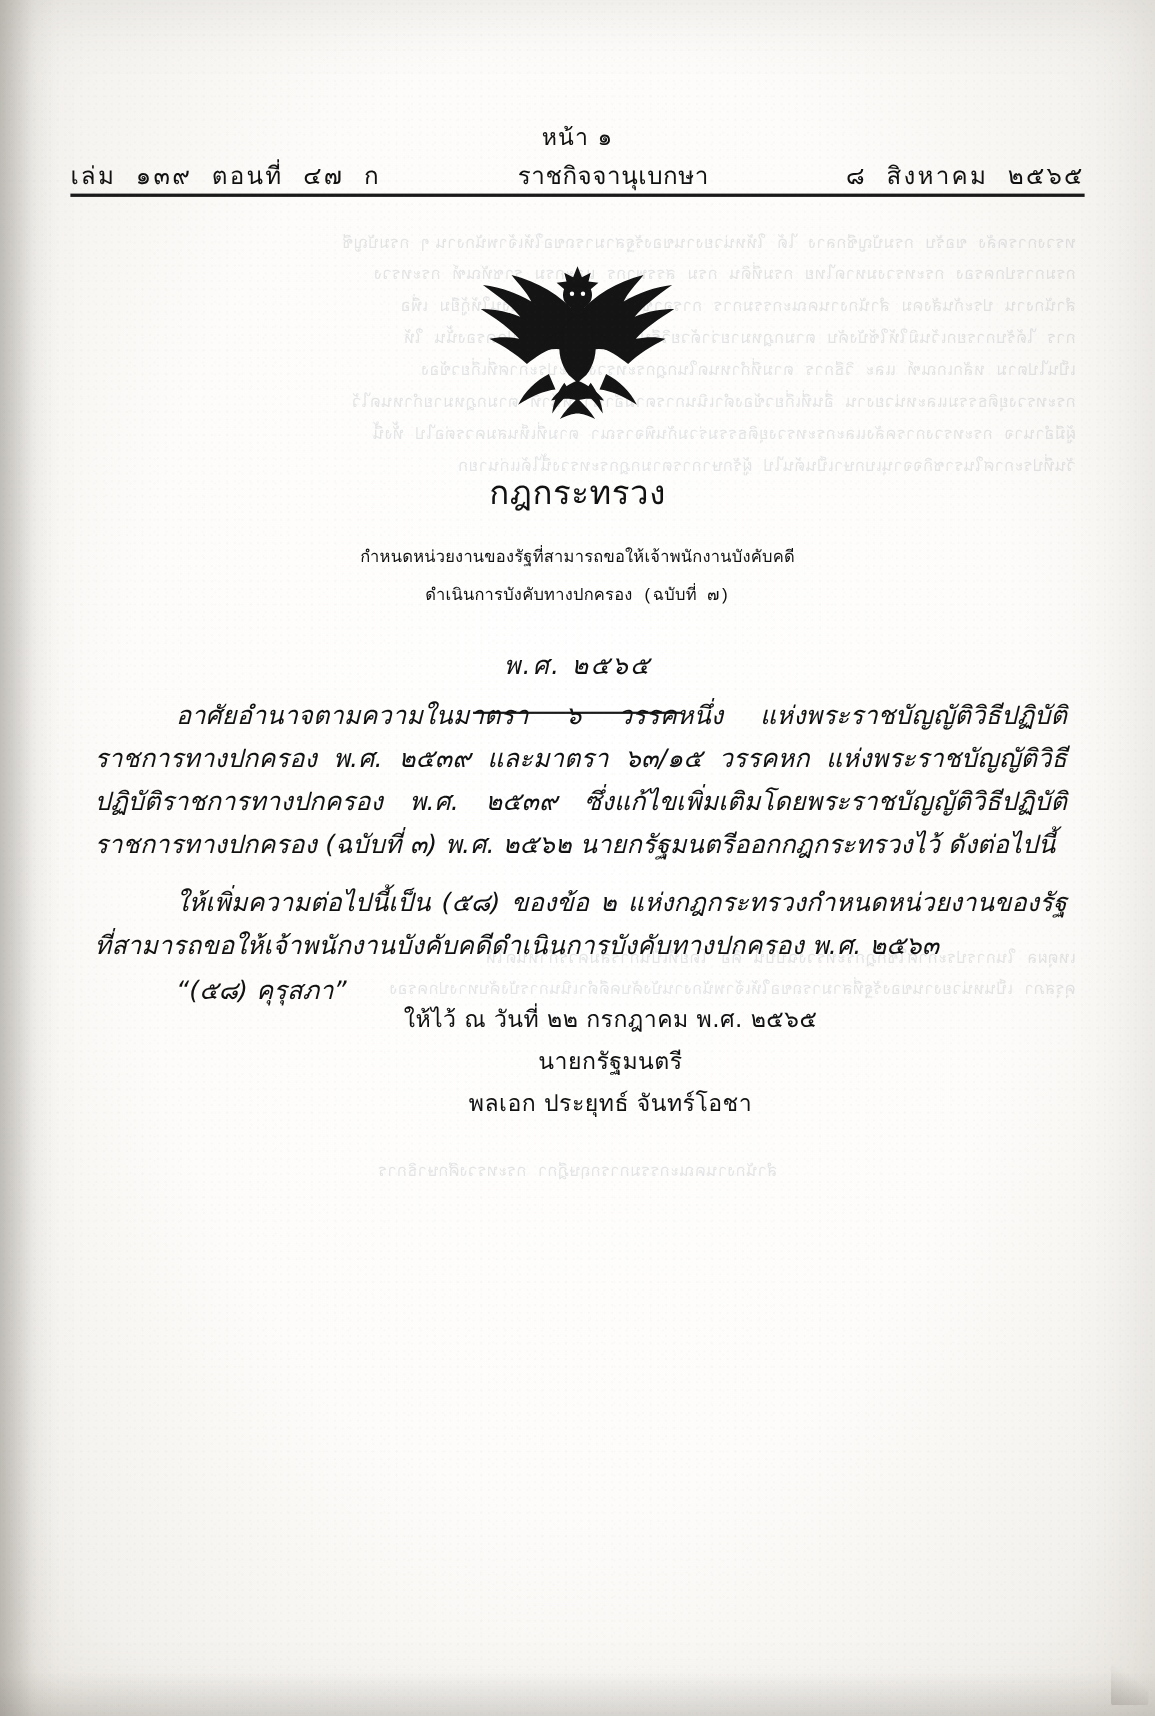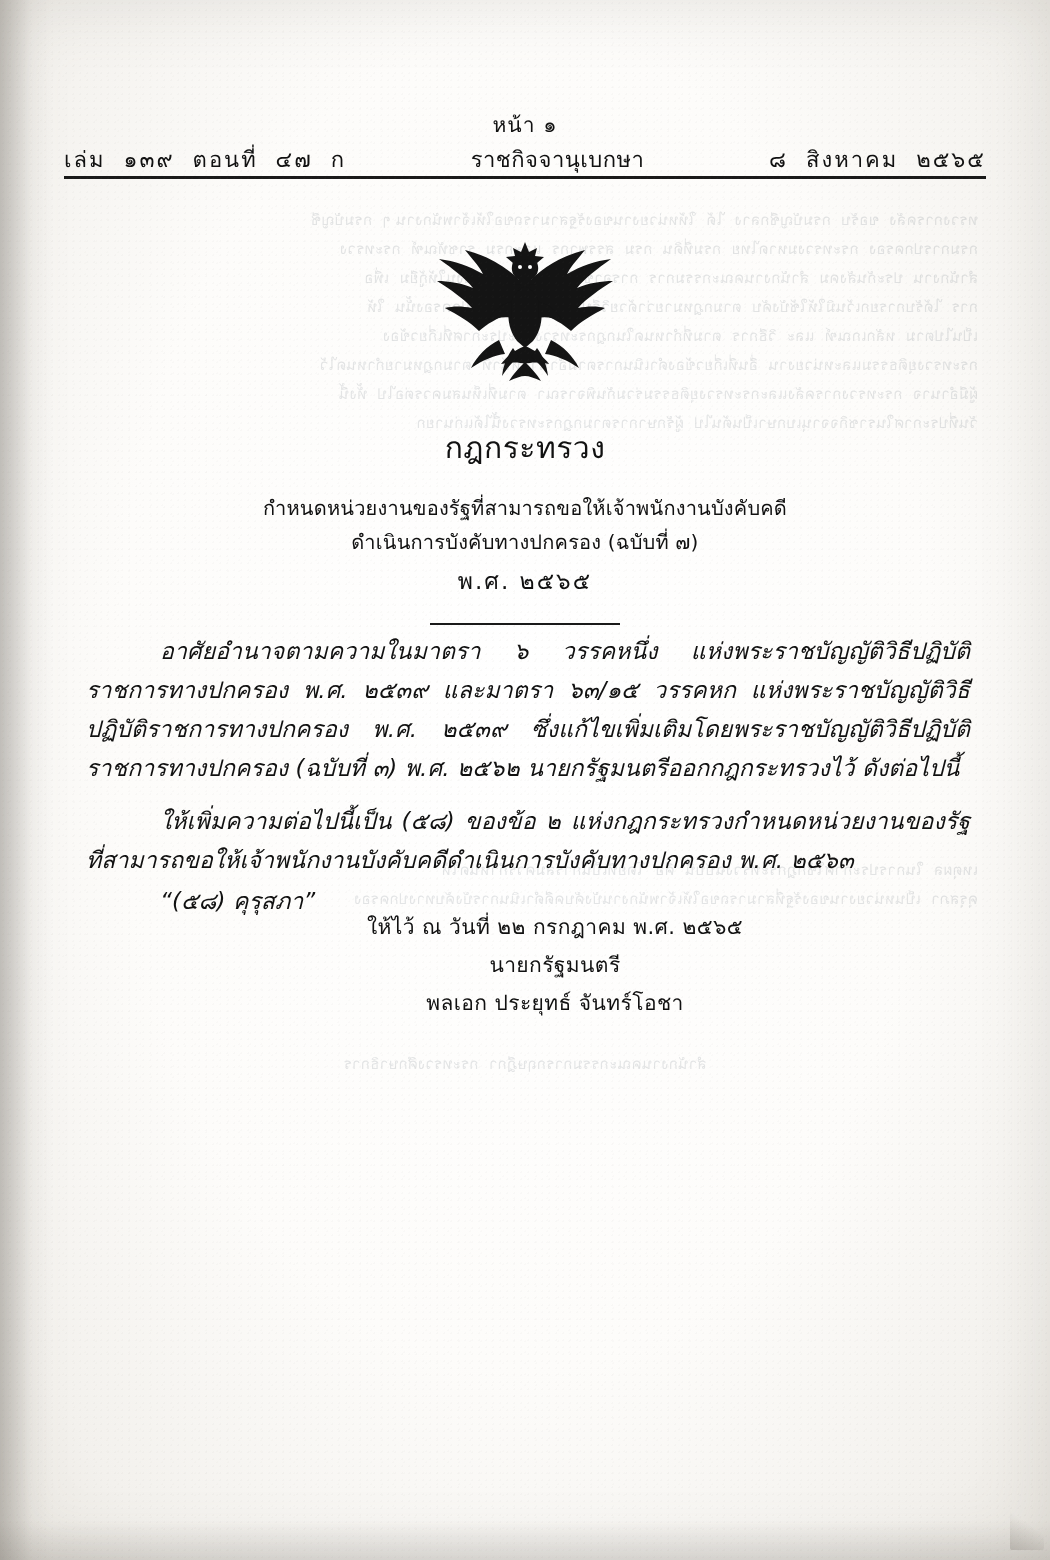--- a/index.html
+++ b/index.html
@@ -131,28 +131,30 @@
     left: 120px;
     right: 120px;
     text-align: center;
   }
   .doc-title {
     font-size: 30px;
     letter-spacing: .5px;
     margin-bottom: 20px;
   }
   .doc-sub {
-    font-size: 20px;
+    font-size: 15px;
     line-height: 34px;
     letter-spacing: .2px;
+    font-family: Liberation Mono, monospace;
   }
   .doc-year {
     font-size: 23px;
     letter-spacing: 2px;
-    margin-top: 4px;
+    margin-top: 28px;
+    font-style: italic;
   }
   .divider {
     width: 190px;
     height: 2px;
     background: #1a1a1a;
     margin: 24px auto 0 auto;
   }
 
   
   .body-block {

